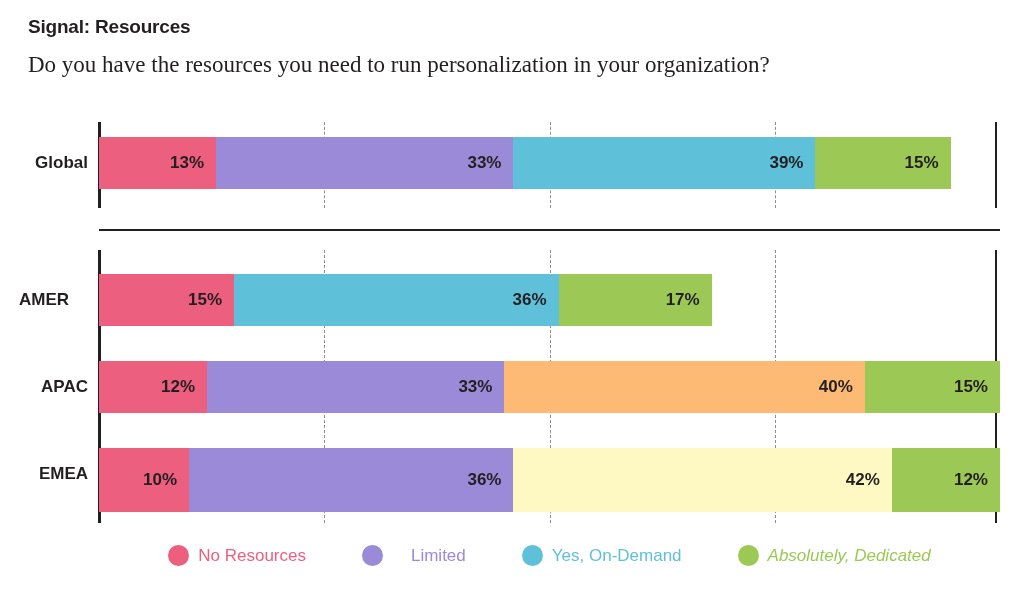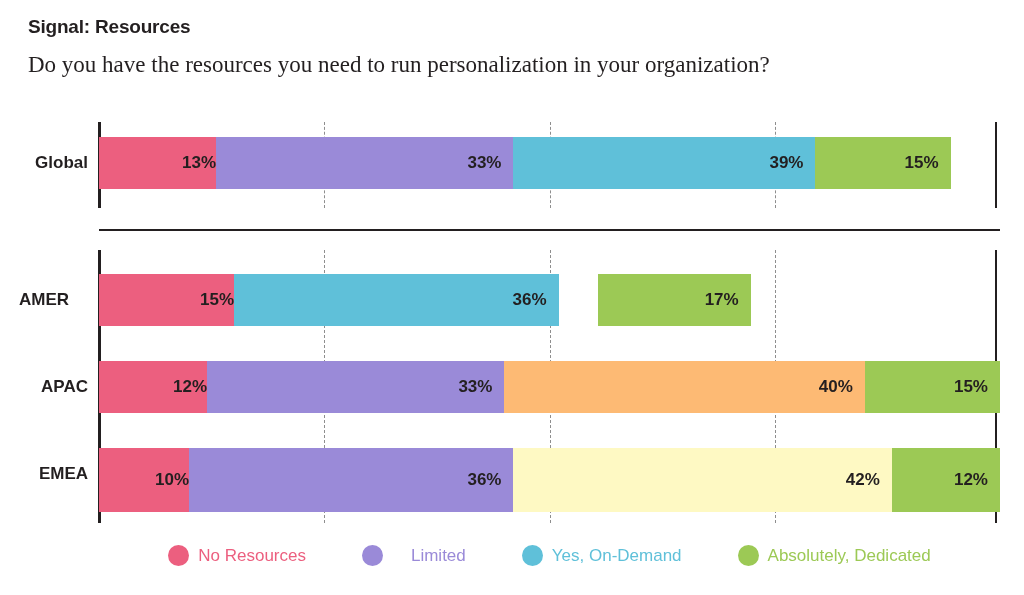--- a/index.html
+++ b/index.html
@@ -95,21 +95,21 @@
   }
   .seg-label {
     font-family: "Liberation Sans", sans-serif;
     font-weight: bold;
     font-size: 17px;
     color: #231f20;
     padding-right: 12px;
     white-space: nowrap;
   }
   .seg.first .seg-label {
-    padding-right: 0;
+    padding-right: 12px;
     padding-left: 0;
   }
   .cat-label {
     position: absolute;
     left: 0;
     width: 88px;
     text-align: right;
     font-family: "Liberation Sans", sans-serif;
     font-weight: bold;
     font-size: 17px;
@@ -186,21 +186,21 @@
         </div>
       </div>
       <div class="cat-label" style="top: 274px; height: 52px; line-height: 52px; color: rgb(35, 31, 32); text-align: center;">AMER</div>
       <div class="row" style="top: 274px; height: 52px;">
         <div class="seg first" style="width: 135.15px; background: rgb(236, 95, 127);">
           <span class="seg-label" style="color: rgb(35, 31, 32);">15%</span>
         </div>
         <div class="seg" style="width: 324.36px; background: rgb(95, 192, 217);">
           <span class="seg-label" style="color: rgb(35, 31, 32);">36%</span>
         </div>
-        <div class="seg" style="width: 153.17px; background: rgb(156, 201, 85); margin-left: 39px;">
+        <div class="seg" style="width: 153.17px; background: rgb(156, 201, 85);">
           <span class="seg-label" style="color: rgb(35, 31, 32);">17%</span>
         </div>
       </div>
       <div class="cat-label" style="top: 361px; height: 52px; line-height: 52px; color: rgb(35, 31, 32);">APAC</div>
       <div class="row" style="top: 361px; height: 52px;">
         <div class="seg first" style="width: 108.12px; background: rgb(236, 95, 127);">
           <span class="seg-label" style="color: rgb(35, 31, 32);">12%</span>
         </div>
         <div class="seg" style="width: 297.33px; background: rgb(154, 138, 216);">
           <span class="seg-label" style="color: rgb(35, 31, 32);">33%</span>
@@ -237,17 +237,17 @@
       <div class="legend-item">
         <span class="legend-dot" style="background: rgb(154, 138, 216);"></span>
         <span class="legend-text" style="color: rgb(154, 138, 216); padding-left: 19px;">Limited</span>
       </div>
       <div class="legend-item">
         <span class="legend-dot" style="background: rgb(95, 192, 217);"></span>
         <span class="legend-text" style="color: rgb(95, 192, 217);">Yes, On-Demand</span>
       </div>
       <div class="legend-item">
         <span class="legend-dot" style="background: rgb(156, 201, 85);"></span>
-        <span class="legend-text" style="color: rgb(156, 201, 85);">Absolutely, Dedicated</span>
+        <span class="legend-text" style="color: rgb(156, 201, 85); font-style: italic;">Absolutely, Dedicated</span>
       </div>
     </div>
 
 </div>
 
 </body></html>

